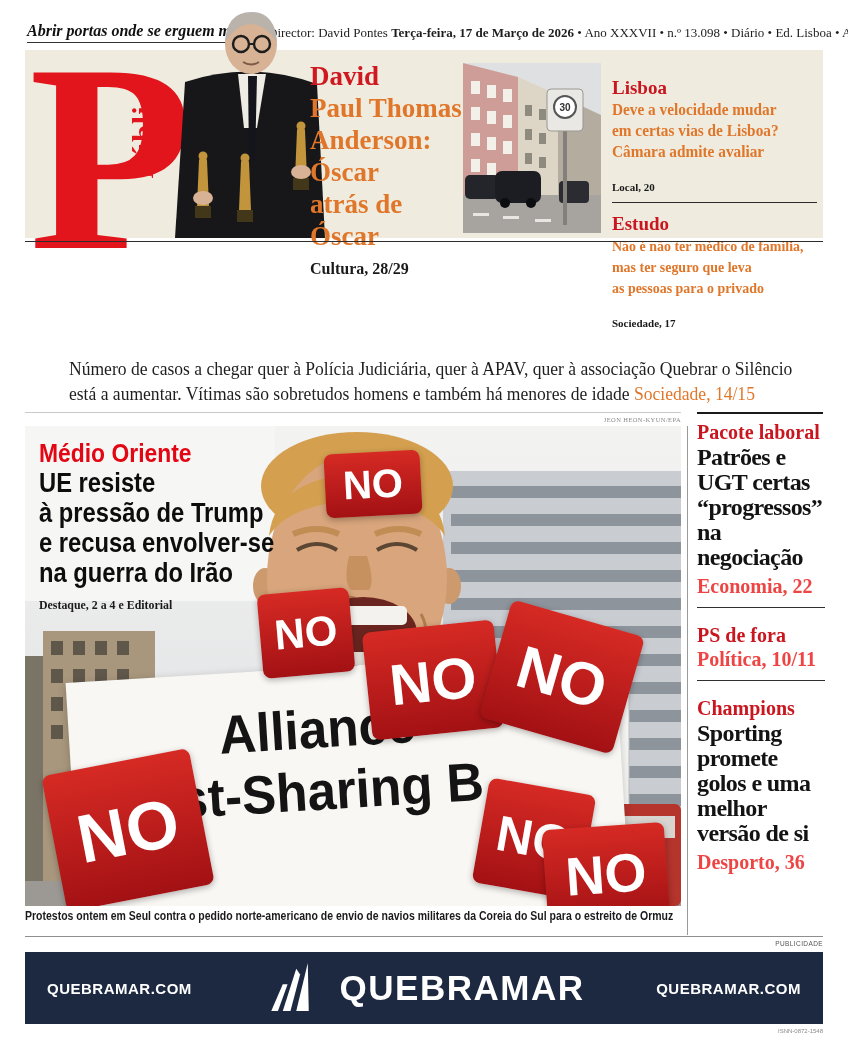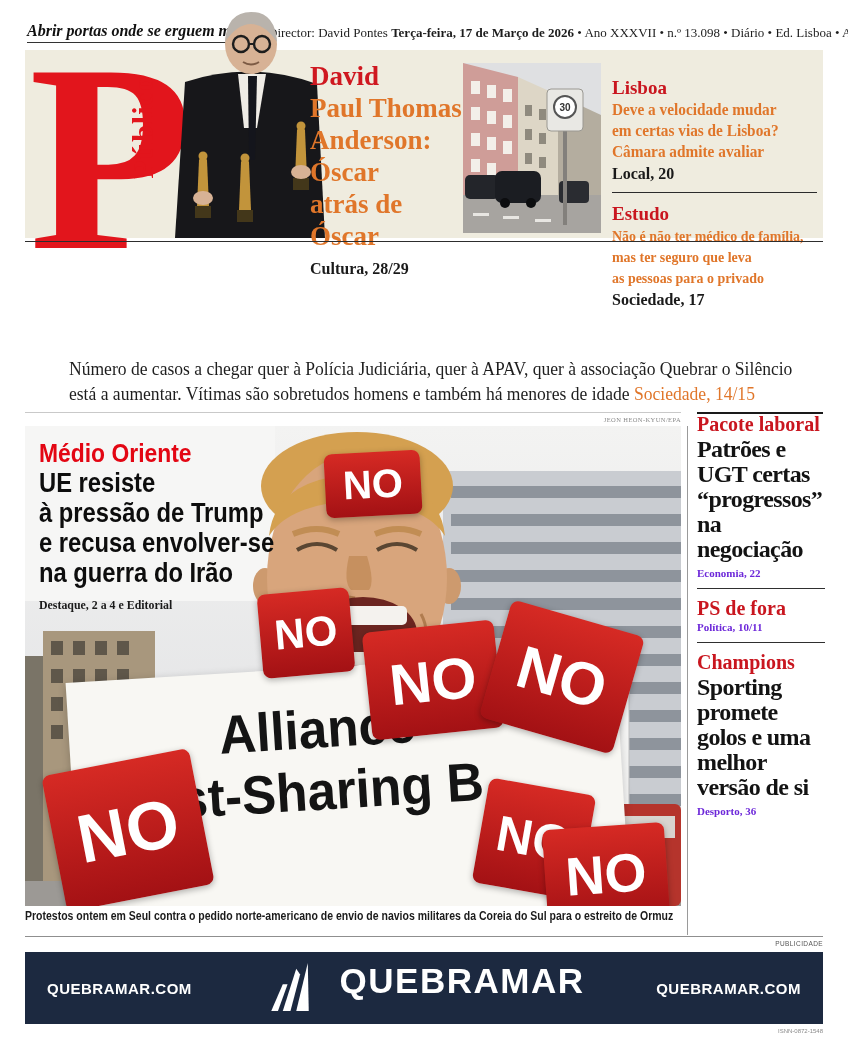--- a/index.html
+++ b/index.html
@@ -25,21 +25,21 @@
   .logo-vert{left:60px;top:60px;width:115px;font-size:30px;font-weight:bold;color:#e2151c;
              transform:rotate(-90deg);letter-spacing:1px;text-align:center;}
   .cin{left:285px;top:10px;width:175px;}
   .cin-kicker{font-size:27px;font-weight:bold;color:#cf1820;line-height:32px;}
   .cin-line{font-size:27px;font-weight:bold;color:#e0762a;line-height:32px;white-space:nowrap;}
   .cin-section{font-size:16px;font-weight:bold;color:#1a1a1a;margin-top:8px;}
   .mh-col{left:587px;top:26px;width:211px;}
   .mh-kicker{font-size:19px;font-weight:bold;color:#c9161f;line-height:23px;}
   .mh-line{font-size:17px;font-weight:bold;color:#e0762a;line-height:21px;white-space:nowrap;}
   .mh-line2{font-size:15.5px;font-weight:bold;color:#e0762a;line-height:21px;white-space:nowrap;}
-  .mh-section{font-size:16px;font-weight:bold;color:#1a1a1a;margin-top:3px;}
+  .mh-section{font-size:11px;font-weight:bold;color:#1a1a1a;margin-top:19px;}
   .mh-hr{border:0;border-top:1px solid #2b2b2b;margin:9px 0;width:205px;}
 
   .band-rule{left:25px;top:241px;width:798px;height:1px;background:#2d2d2d;}
 
   
   .headline{left:25px;top:248px;width:798px;font-weight:bold;font-size:44px;
             line-height:50px;letter-spacing:-1px;color:#121212;}
   .subhead{left:25px;top:356px;width:798px;font-size:19.5px;line-height:25px;color:#1e1e1e;margin-left:44px;}
   .orange{color:#e0762a;}
   .rule-light{left:25px;top:412px;width:656px;height:1px;background:#c9c9c9;}
@@ -66,34 +66,34 @@
               color:#1a1a1a;margin-top:9px;}
   .caption{left:25px;top:909px;width:656px;font-size:12.5px;font-weight:bold;color:#1b1b1b;}
 
   
   .vdiv{left:687px;top:426px;width:1px;height:509px;background:#9a9a9a;}
   .sidebar{left:697px;top:414px;width:128px;}
   .sb-kicker{font-size:20px;font-weight:bold;color:#c9161f;line-height:21px;margin-bottom:2px;}
   .sb-title{font-weight:bold;color:#131313;letter-spacing:-.6px;margin-bottom:5px;}
   .t1,.t3{font-size:24px;line-height:25px;}
   .t2{font-size:29px;line-height:30px;}
-  .sb-section{font-size:11px;font-weight:bold;color:#6d28d9;}
+  .sb-section{font-size:20px;font-weight:bold;color:#ef4444;}
   .sb-hr{border:0;border-top:1px solid #2f2f2f;margin:9px 0;}
-  .sb-item{}
+  .sb-item{padding-top:8px;}
 
   
   .rule-bottom{left:25px;top:936px;width:798px;height:1px;background:#8f8f8f;}
   .pub-label{left:698px;top:940px;width:125px;text-align:right;font-size:6.5px;
              letter-spacing:.4px;color:#555;}
   .ad{left:25px;top:952px;width:798px;height:72px;background:#1c2940;}
   .ad-side{position:absolute;top:50%;transform:translateY(-50%);color:#fff;font-weight:bold;
            font-size:15px;letter-spacing:.5px;}
   .ad-left{left:22px;} .ad-right{right:22px;}
   .ad-center{position:absolute;left:50%;top:50%;transform:translate(-50%,-50%);
-             display:flex;gap:26px;}
+             display:flex;align-items:center;gap:26px;}
   .ad-word{color:#fff;font-weight:bold;font-size:35px;letter-spacing:1.5px;}
   .issn{left:698px;top:1028px;width:125px;text-align:right;font-size:6px;color:#8a8a8a;}
 </style>
 </head>
 <body>
 
 <div class="page">
 
   <div class="abs motto">Abrir portas onde se erguem muros</div>
   <div class="abs motto-rule"></div>

